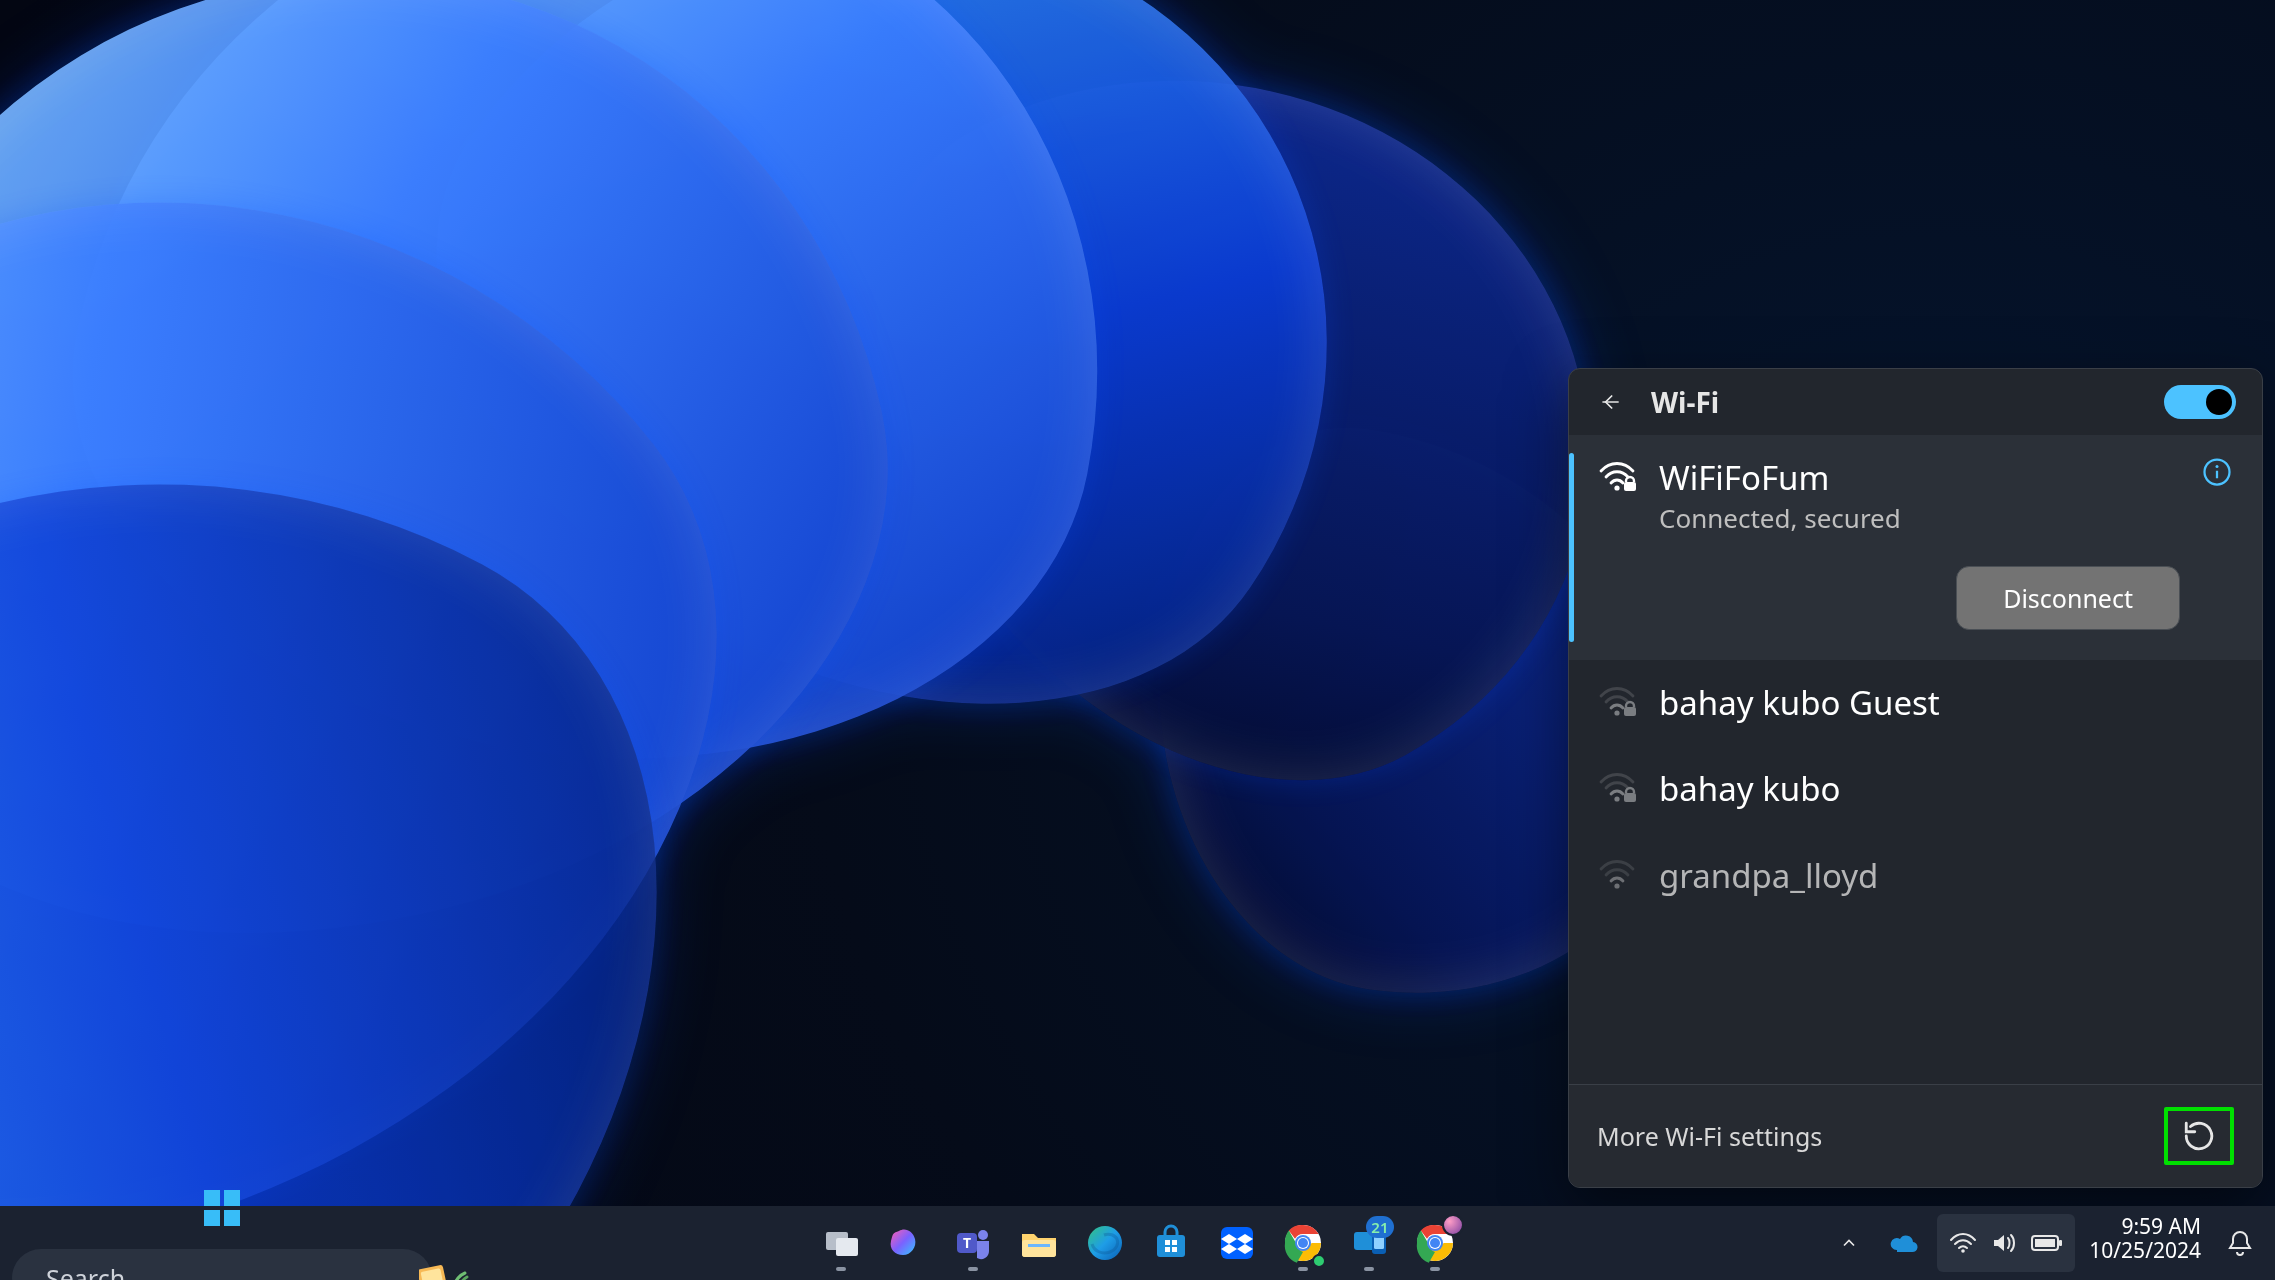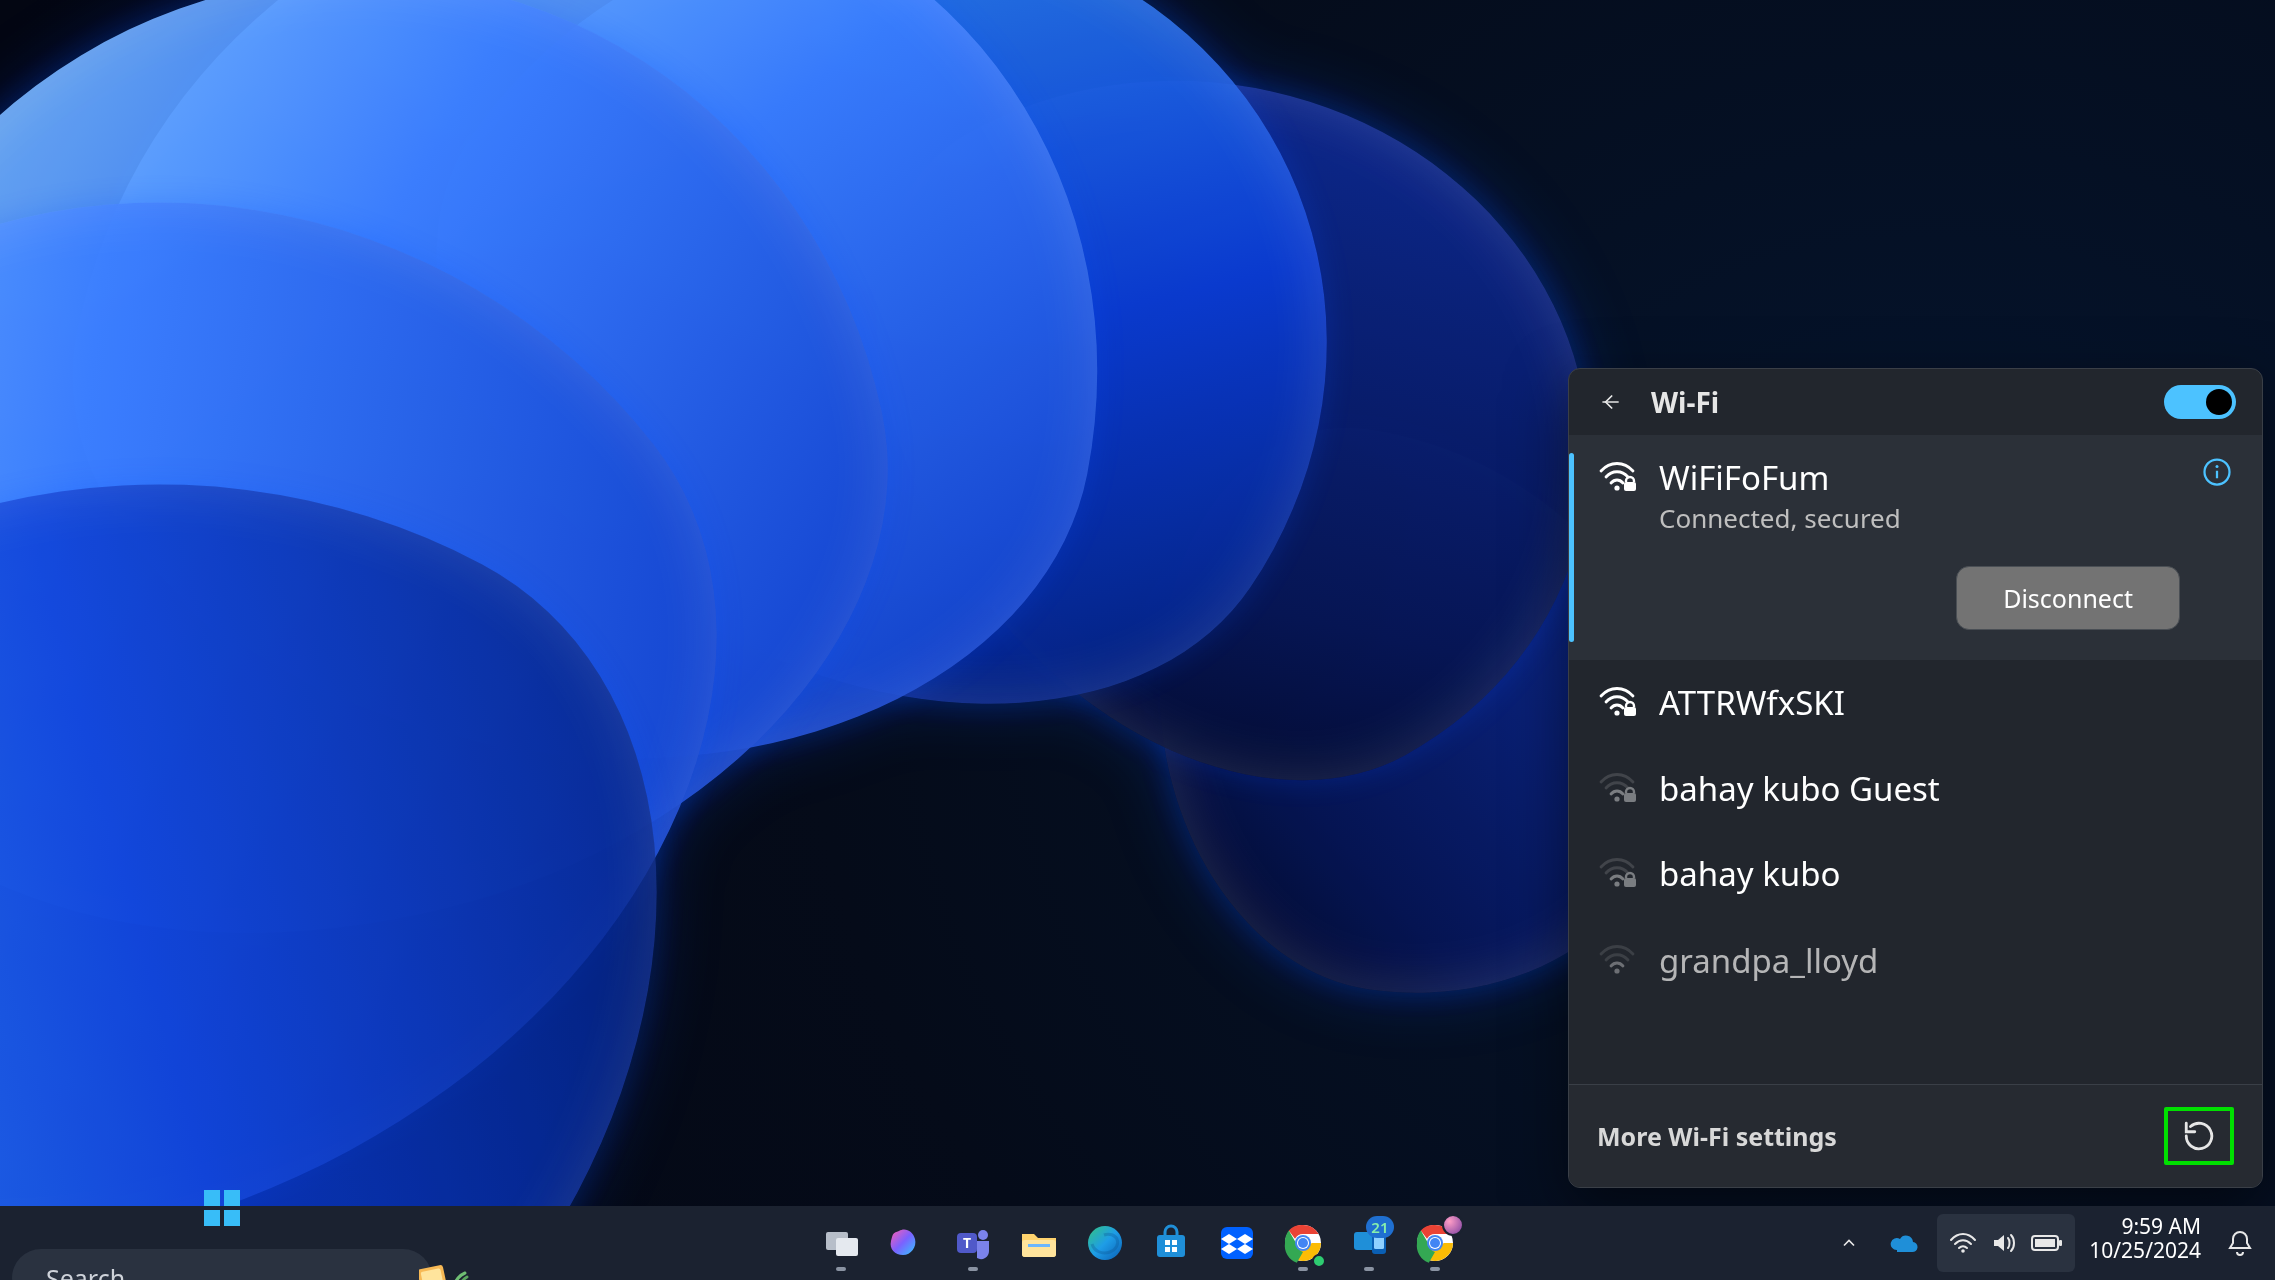--- a/index.html
+++ b/index.html
@@ -49,21 +49,21 @@
   .net-sub  { font-size:26px; color:#bfbfbf; margin-top:2px; }
   .info-btn { color:#4cc2ff; cursor:pointer; }
   .disc-row { display:flex; justify-content:flex-end; margin-top:30px; }
   .disc-btn { background:#737373; border:1px solid #4a4f55; color:#fff; font-size:25px;
               padding:14px 46px; border-radius:13px; cursor:pointer; }
   .partial { opacity:.85; padding-top:24px; padding-bottom:0; }
   .partial .net-name { color:#cfcfcf; }
 
   .fly-foot { display:flex; align-items:center; justify-content:space-between;
               padding:22px 28px; border-top:1px solid #3a3f47; background:#262a31; }
-  .more-link { font-size:25px; color:#d8d8d8; cursor:pointer;font-weight:bold; }
+  .more-link { font-size:25px; color:#d8d8d8; cursor:pointer; }
   .refresh-box { width:70px; height:58px; display:flex; align-items:center; justify-content:center;
                  border:4px solid #00e000; border-radius:2px; cursor:pointer; }
 
   
   .taskbar { position:absolute; left:0; right:0; bottom:0; height:74px;
              background:#1b2230; display:flex; align-items:center; color:#fff; }
   .tb-left { display:flex; align-items:center; gap:12px; padding-left:12px;flex-direction:column; }
   .start-btn { width:58px; height:58px; border-radius:6px; display:flex; align-items:center; justify-content:center; cursor:pointer; }
   .start-btn svg { width:40px; height:40px; }
   .search-pill { display:flex; align-items:center; gap:16px; height:58px; width:420px;
@@ -141,37 +141,20 @@
       </div>
       <div class="info-btn">
         <svg width="30" height="30" viewBox="0 0 24 24" fill="none" stroke="#4cc2ff" stroke-width="1.8">
           <circle cx="12" cy="12" r="10"></circle>
             <line x1="12" y1="11" x2="12" y2="17"></line>
             <circle cx="12" cy="7.5" r="1.2" fill="#4cc2ff" stroke="none"></circle>
         </svg>
       </div>
     </div>
 
-    <div class="net-item">
-      <svg class="wifi-ico" viewBox="0 0 40 32">
-        <g fill="none" stroke="#fff" stroke-width="2.8" stroke-linecap="round">
-          <path d="M4 12c9-10 23-10 32 0"></path>
-            <path d="M9 18c6-7 16-7 22 0"></path>
-            <path d="M14 24c3.5-4 8.5-4 12 0"></path>
-        </g>
-          <circle cx="20" cy="29" r="2.6" fill="#fff"></circle>
-        <g transform="translate(27,19)">
-            <rect x="0" y="4" width="12" height="9" rx="2" fill="#fff"></rect>
-            <path d="M2 4v-1a4 4 0 0 1 8 0v1" fill="none" stroke="#fff" stroke-width="2.4"></path>
-          </g>
-      </svg>
-      <div class="net-text">
-          <div class="net-name">ATTRWfxSKI</div>
-        </div>
-    </div>
 
     <div class="net-item">
       <svg class="wifi-ico dim" viewBox="0 0 40 32">
         <g fill="none" stroke="#fff" stroke-width="2.8" stroke-linecap="round">
           <path d="M4 12c9-10 23-10 32 0" opacity=".35"></path>
             <path d="M9 18c6-7 16-7 22 0" opacity=".35"></path>
             <path d="M14 24c3.5-4 8.5-4 12 0"></path>
         </g>
           <circle cx="20" cy="29" r="2.6" fill="#fff"></circle>
         <g transform="translate(27,19)">

